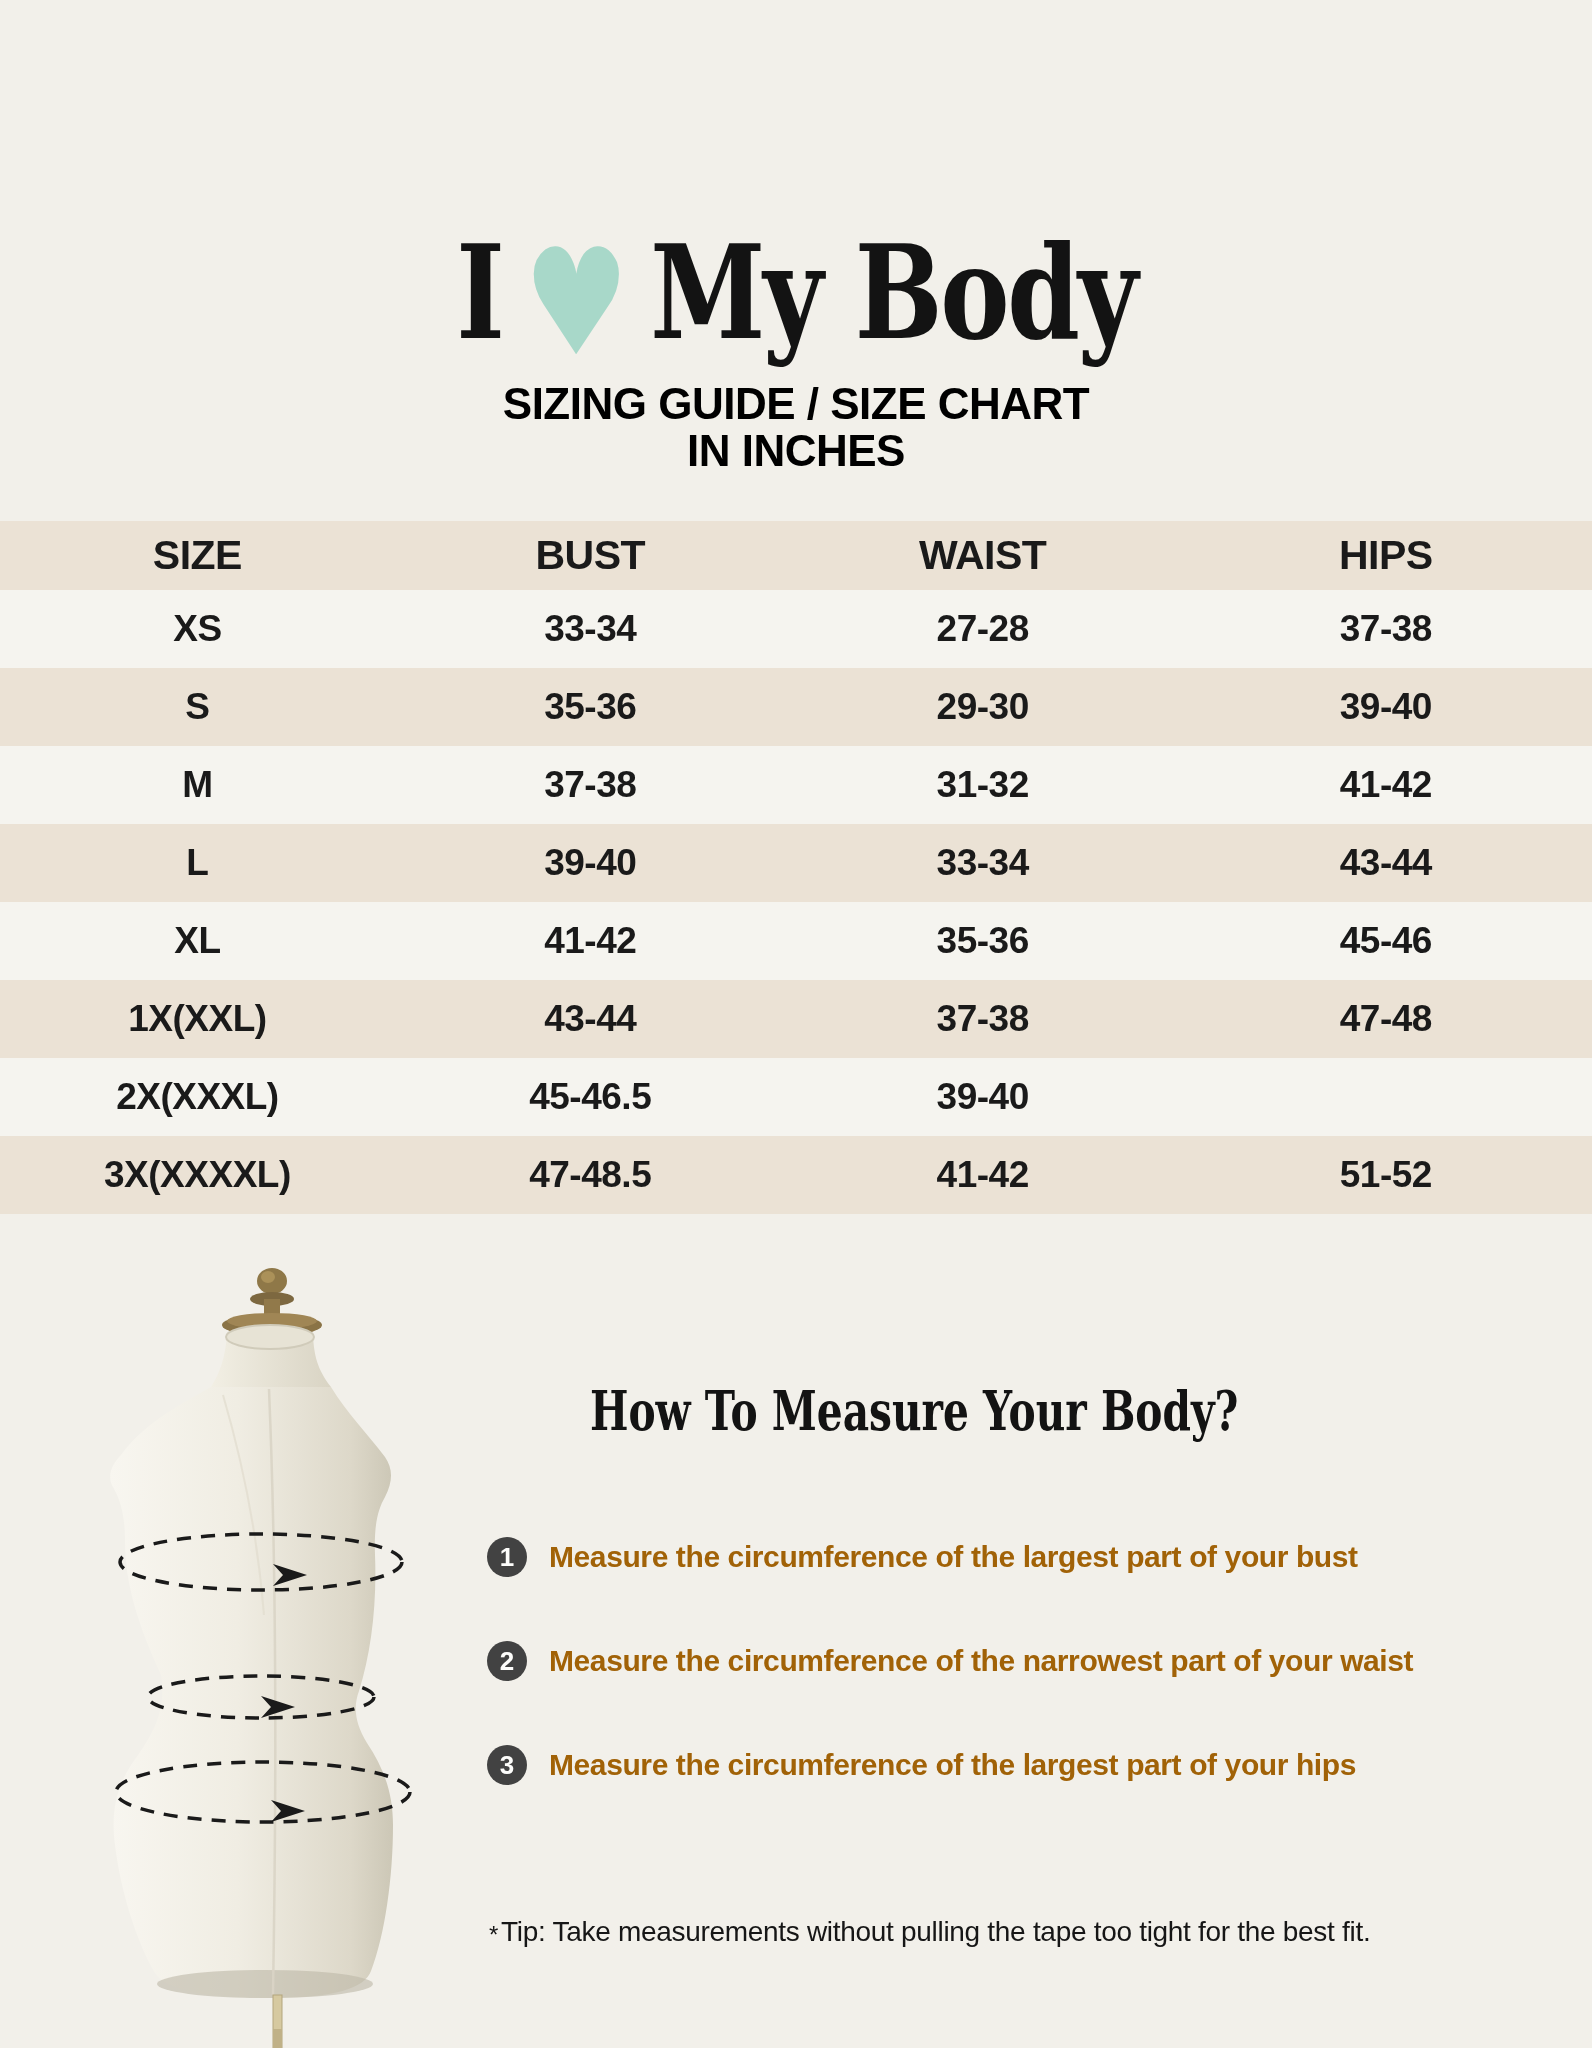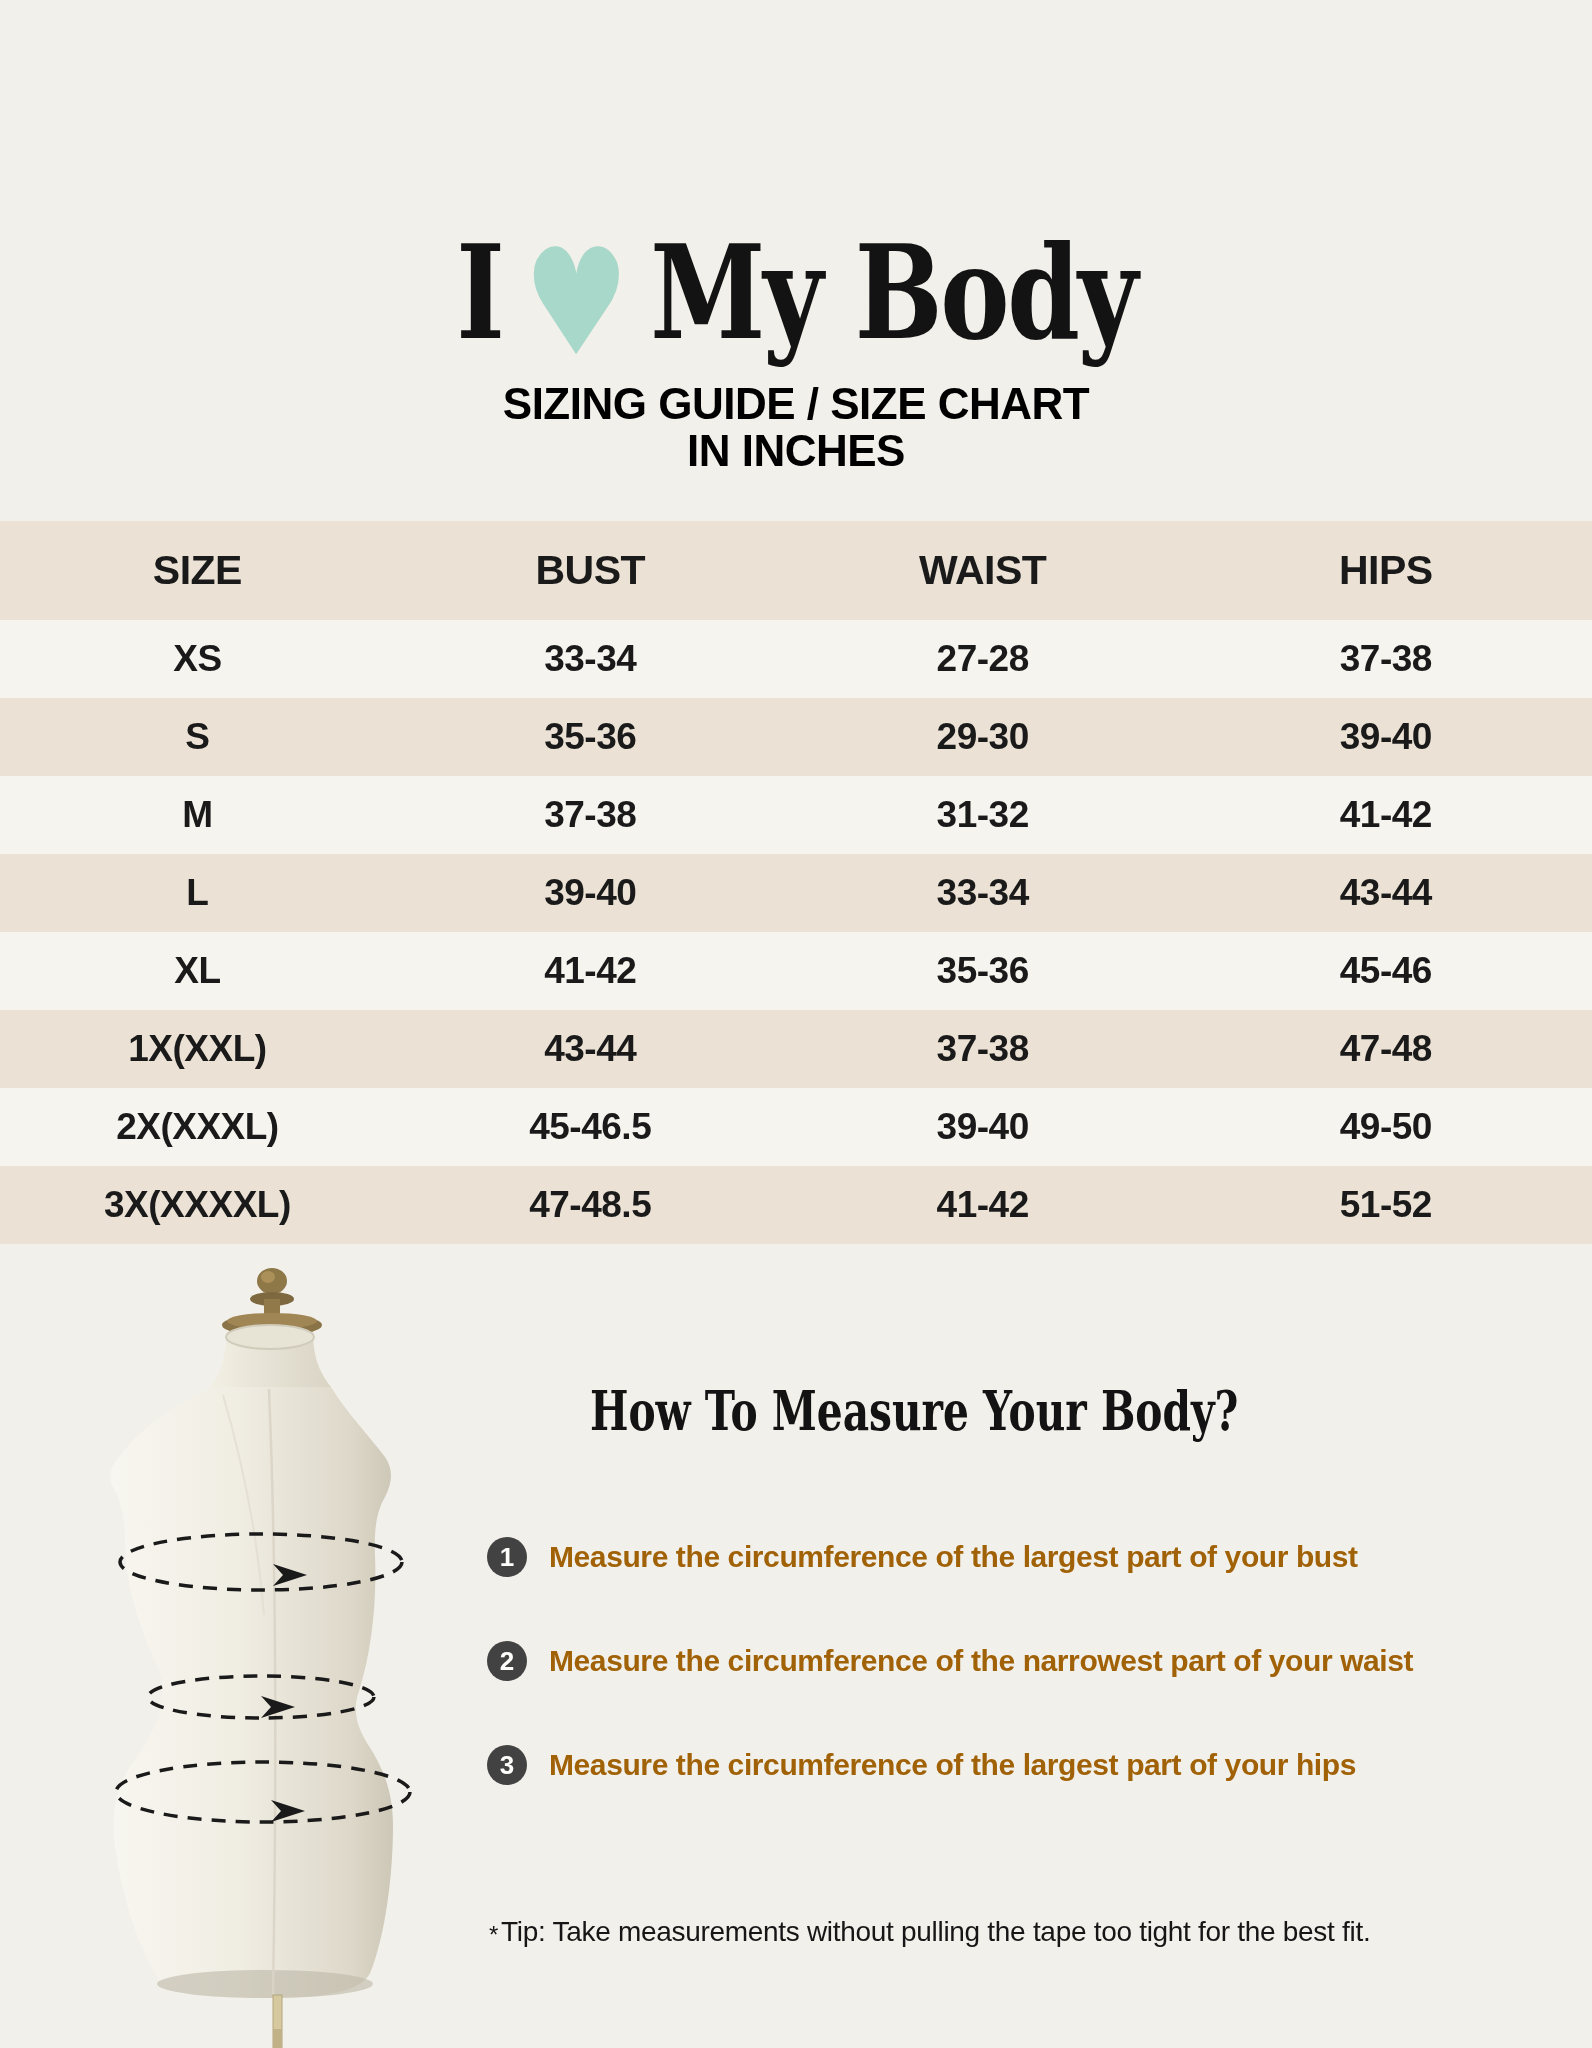--- a/index.html
+++ b/index.html
@@ -35,21 +35,21 @@
   }
   .subtitle .line2 { margin-top:3px; }
 
   
   .size-table { position:absolute; top:521px; left:0; width:100%; }
   .tr {
     display:grid;
     grid-template-columns:24.8% 24.55% 24.75% 25.9%;
     align-items:center; text-align:center;
   }
-  .tr.head  { height:99px; background:#ebe2d5; font-size:41px; }
+  .tr.head  { height:69px; background:#ebe2d5; font-size:41px; }
   .tr.row   { height:78px; font-size:37px; }
   .tr.row:nth-child(odd)  { background:#f5f4ef; }
   .tr.row:nth-child(even) { background:#ebe2d5; }
   .tr span { font-weight:bold; letter-spacing:-0.5px; color:#1a1a1a; }
 
   
   .measure-heading {
     position:absolute; top:1378px; left:480px; width:846px;
     text-align:center;
     font-family:"DejaVu Serif","Liberation Serif",serif;
@@ -136,21 +136,20 @@
       <div class="tr row">
         <span>1X(XXL)</span>
         <span>43-44</span>
         <span>37-38</span>
         <span>47-48</span>
       </div>
       <div class="tr row">
         <span>2X(XXXL)</span>
         <span>45-46.5</span>
         <span>39-40</span>
-        <span>49-50</span>
       </div>
       <div class="tr row">
         <span>3X(XXXXL)</span>
         <span>47-48.5</span>
         <span>41-42</span>
         <span>51-52</span>
       </div>
     </div>
   </div>
 

